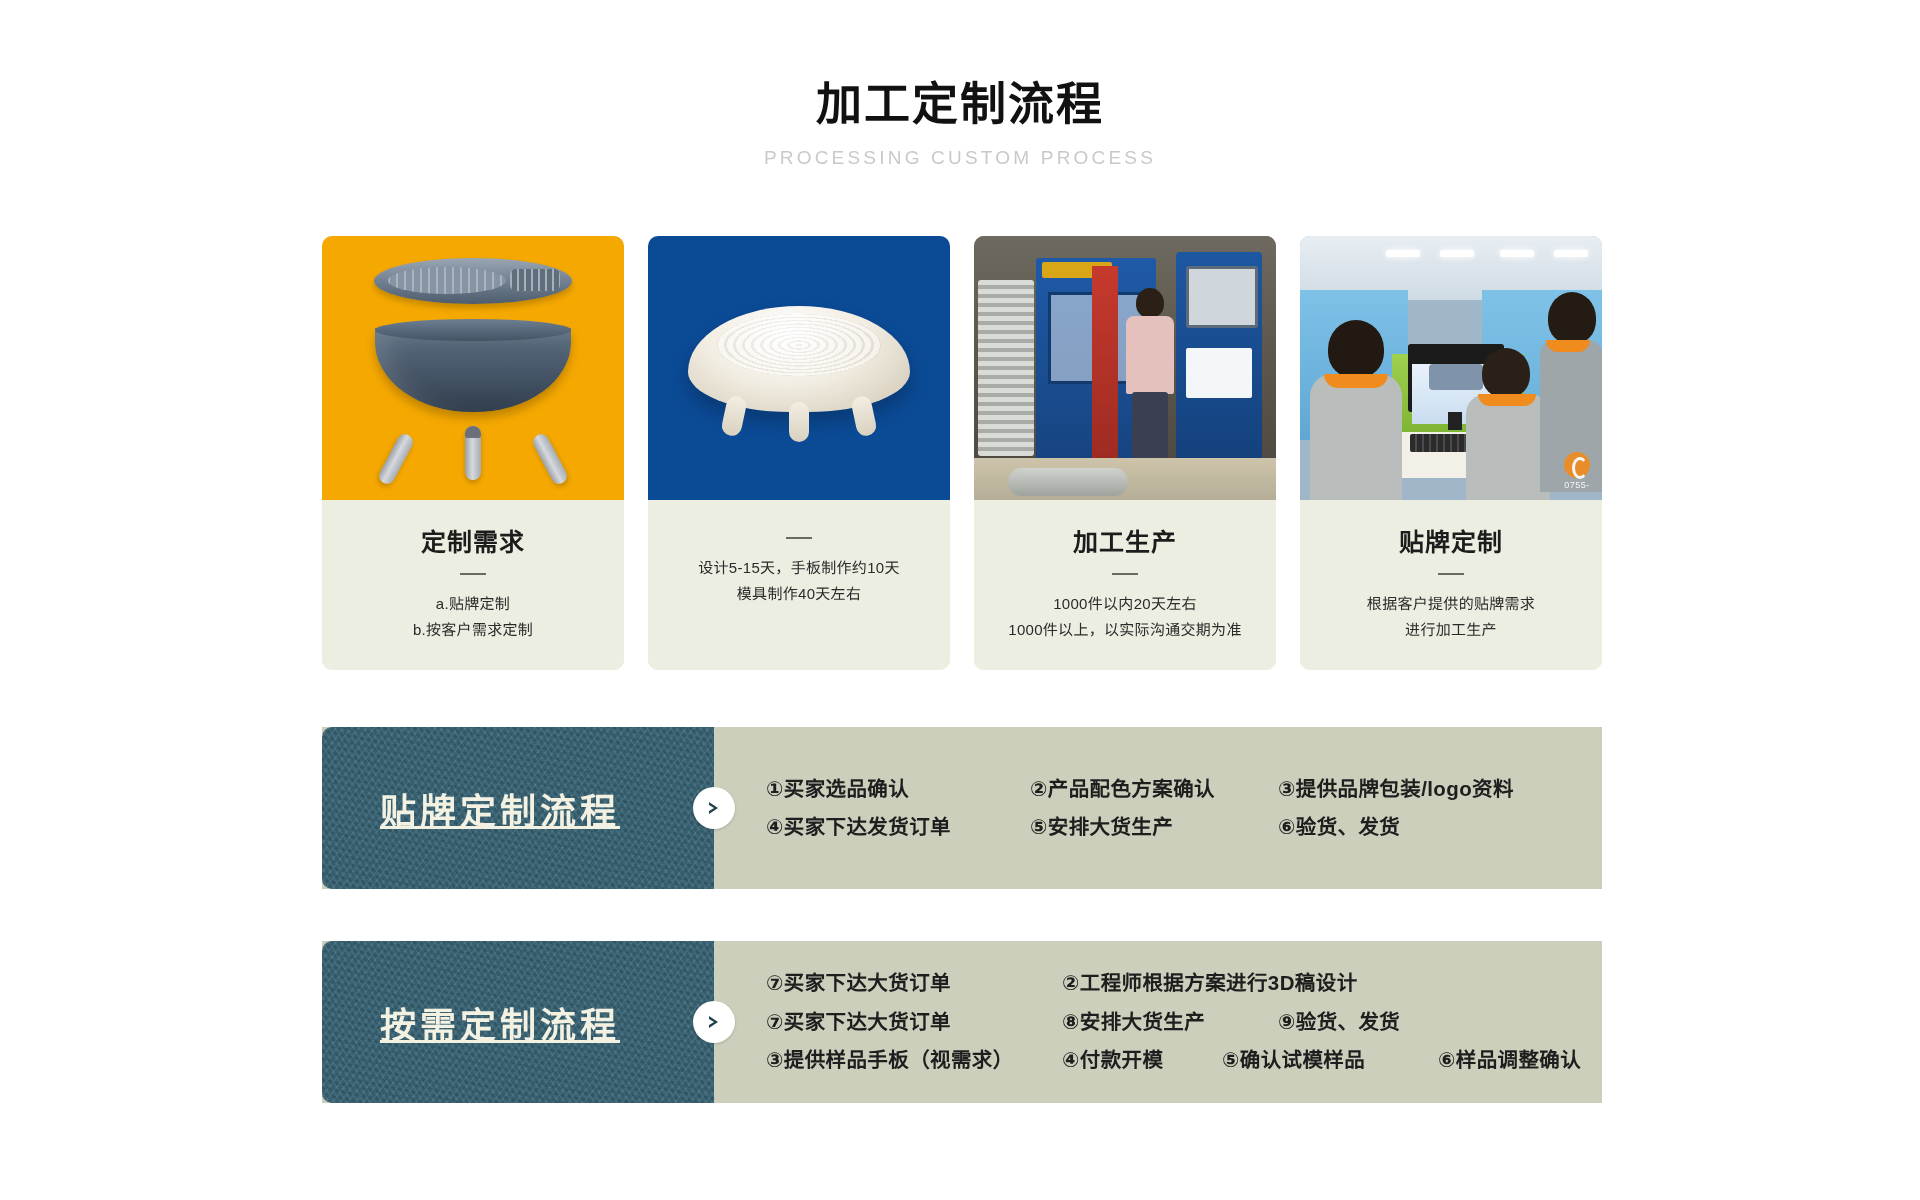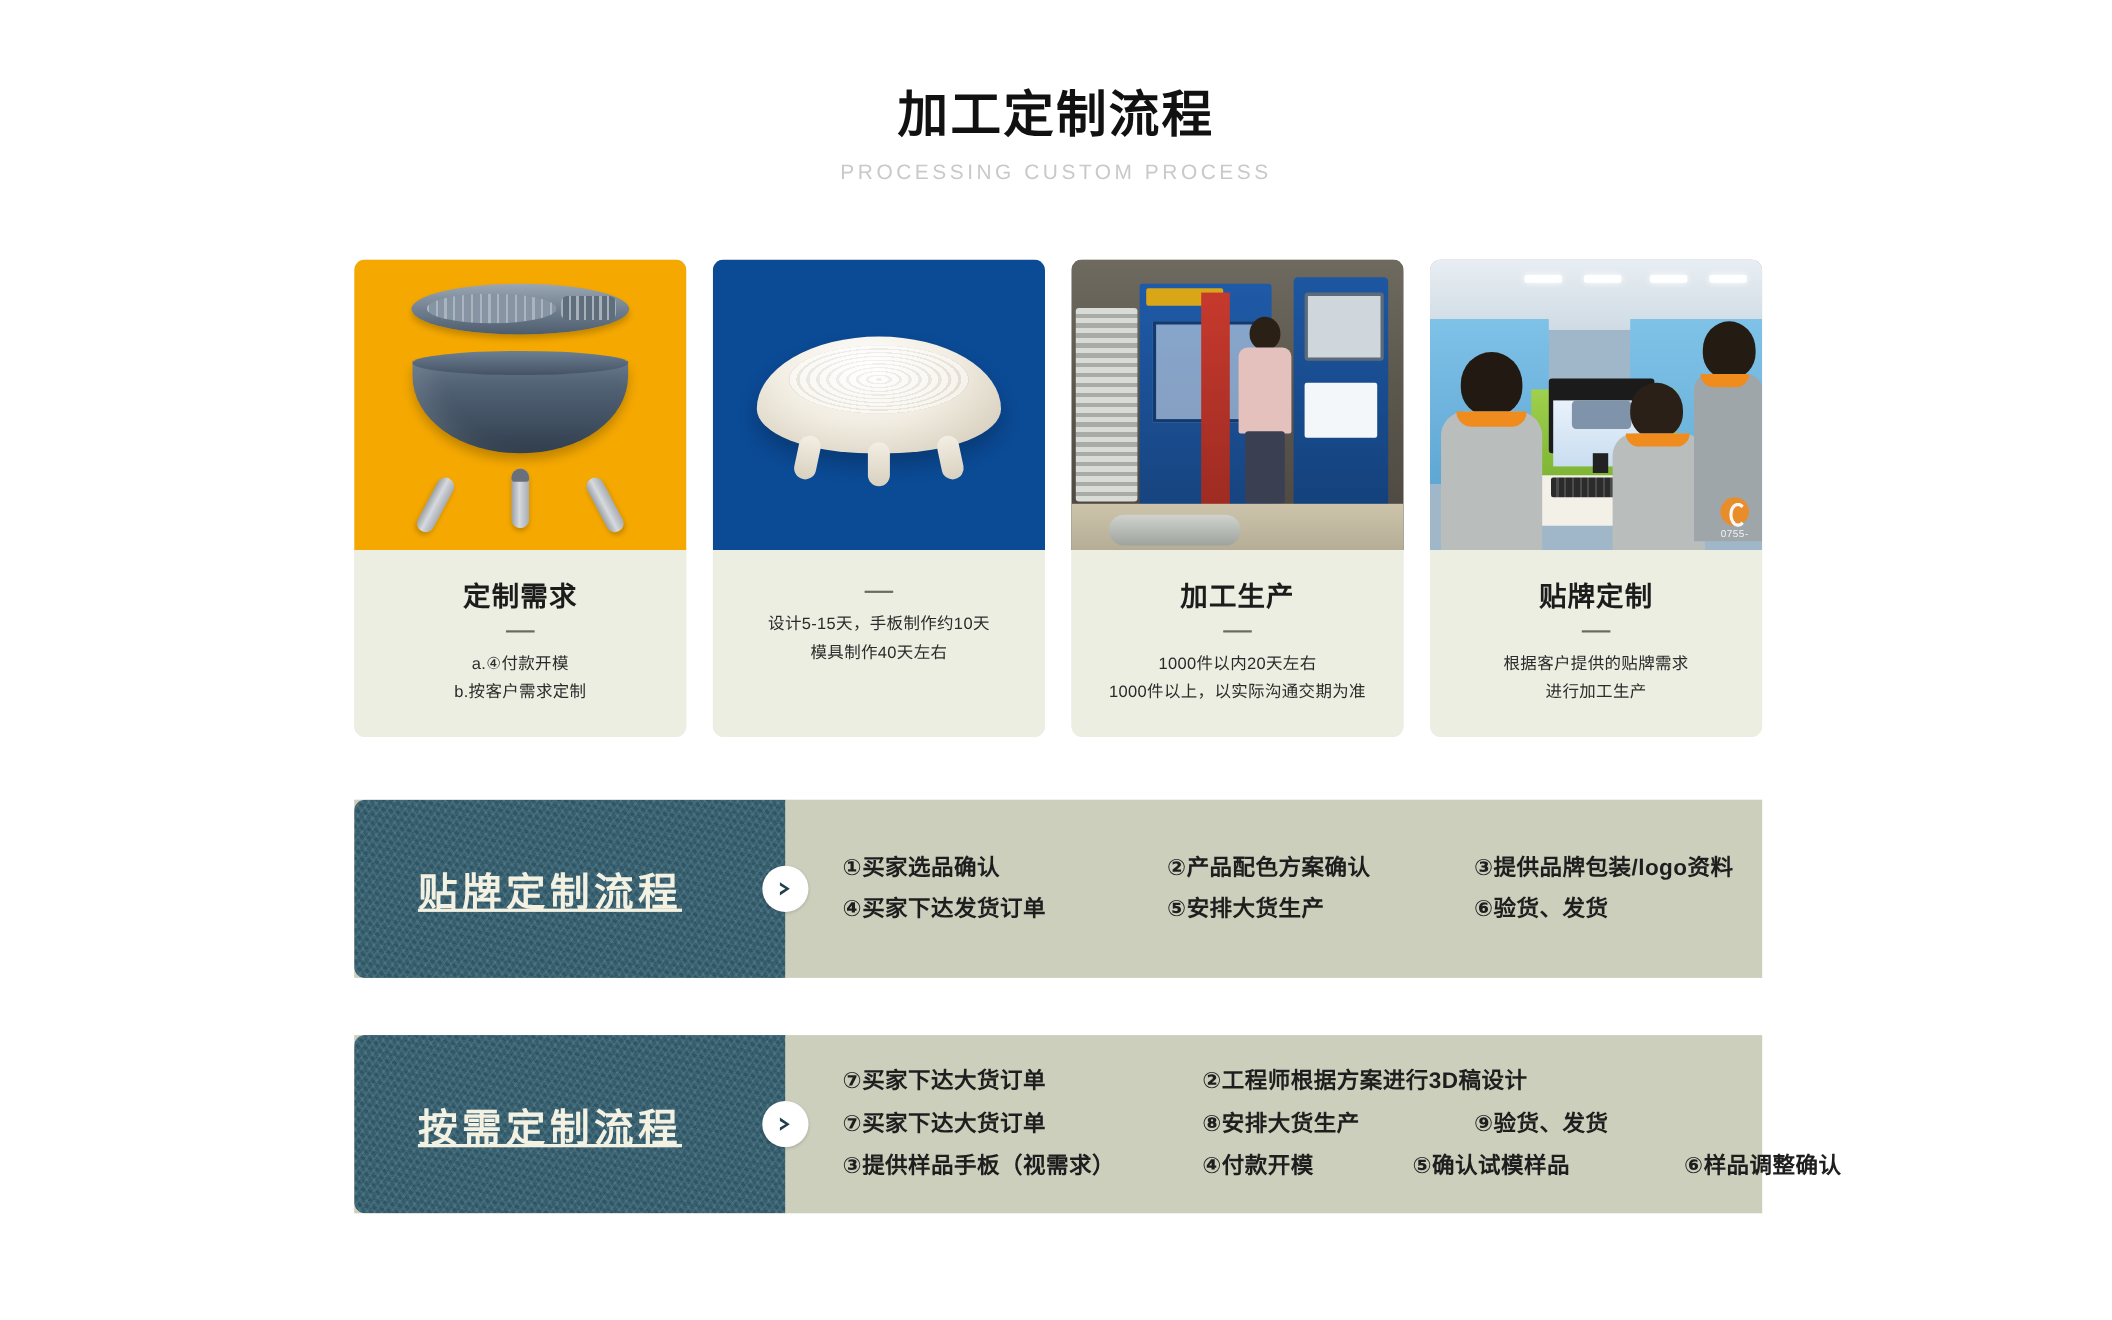--- a/index.html
+++ b/index.html
@@ -438,21 +438,20 @@
     padding: 0 22px 0 52px;
     display: flex;
     flex-direction: column;
     justify-content: center;
   }
   .step-row {
     display: flex;
     align-items: center;
     line-height: 1;
     margin: 9px 0;
-    gap: 31px;
   }
   .step-item {
     font-size: 20.5px;
     font-weight: bold;
     color: #1e1e1e;
     letter-spacing: .4px;
     white-space: nowrap;
   }
   
   #banner-oem .step-row .step-item:nth-child(1) { width: 248px; }
@@ -481,21 +480,21 @@
       <div class="card-media media-orange">
         <div class="grill-lid"></div>
         <div class="grill-bowl"></div>
         <div class="leg leg-l"></div>
         <div class="leg leg-c"></div>
         <div class="leg leg-r"></div>
       </div>
       <div class="card-body">
         <div class="card-title">定制需求</div>
         <div class="card-rule"></div>
-        <div class="card-desc-line">a.④付款开模</div>
+        <div class="card-desc-line">a.贴牌定制</div>
         <div class="card-desc-line">b.按客户需求定制</div>
       </div>
     </div>
 
     <div class="card">
       <div class="card-media media-blue">
         <div class="mold-body"></div>
         <div class="mold-rings"></div>
         <div class="mold-leg mold-leg-l"></div>
         <div class="mold-leg mold-leg-c"></div>

